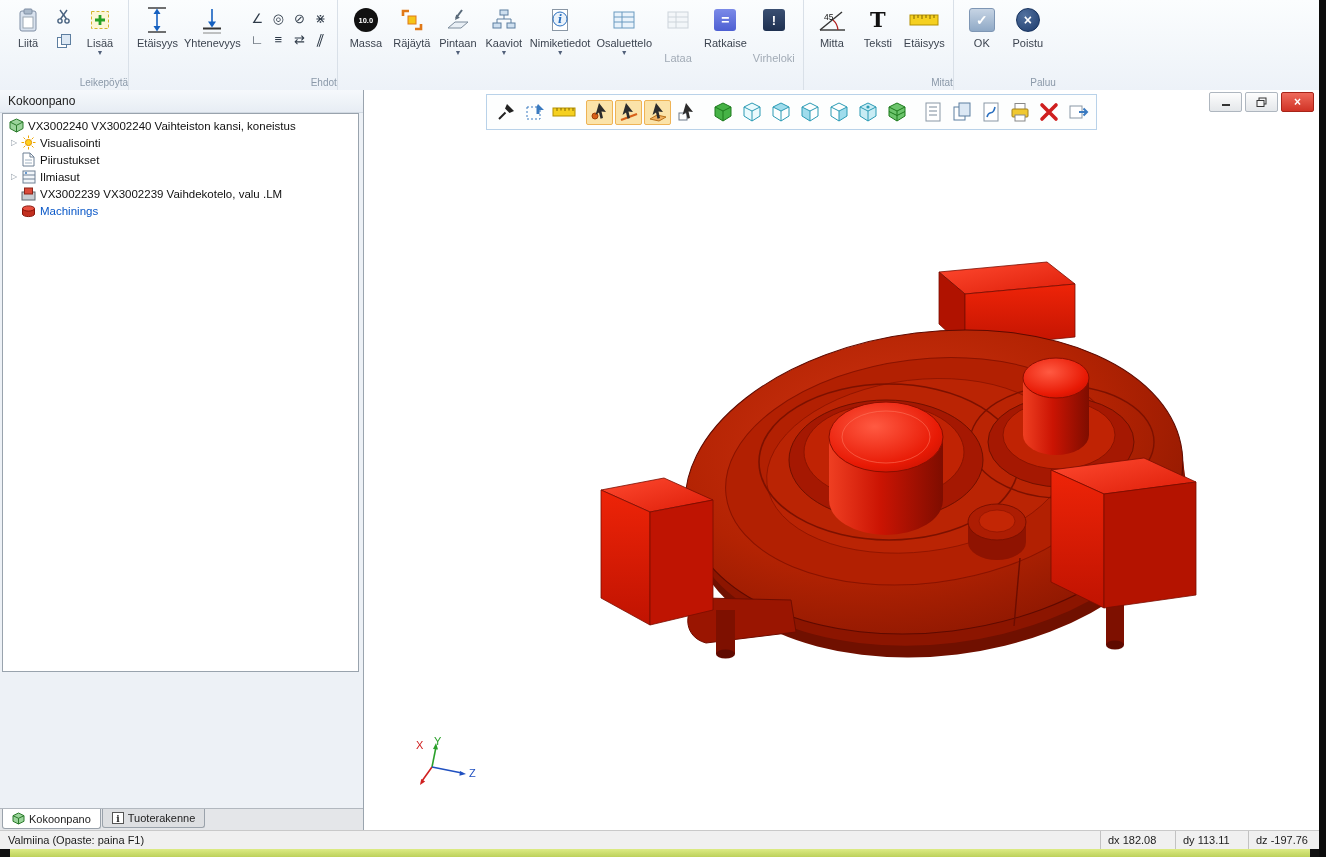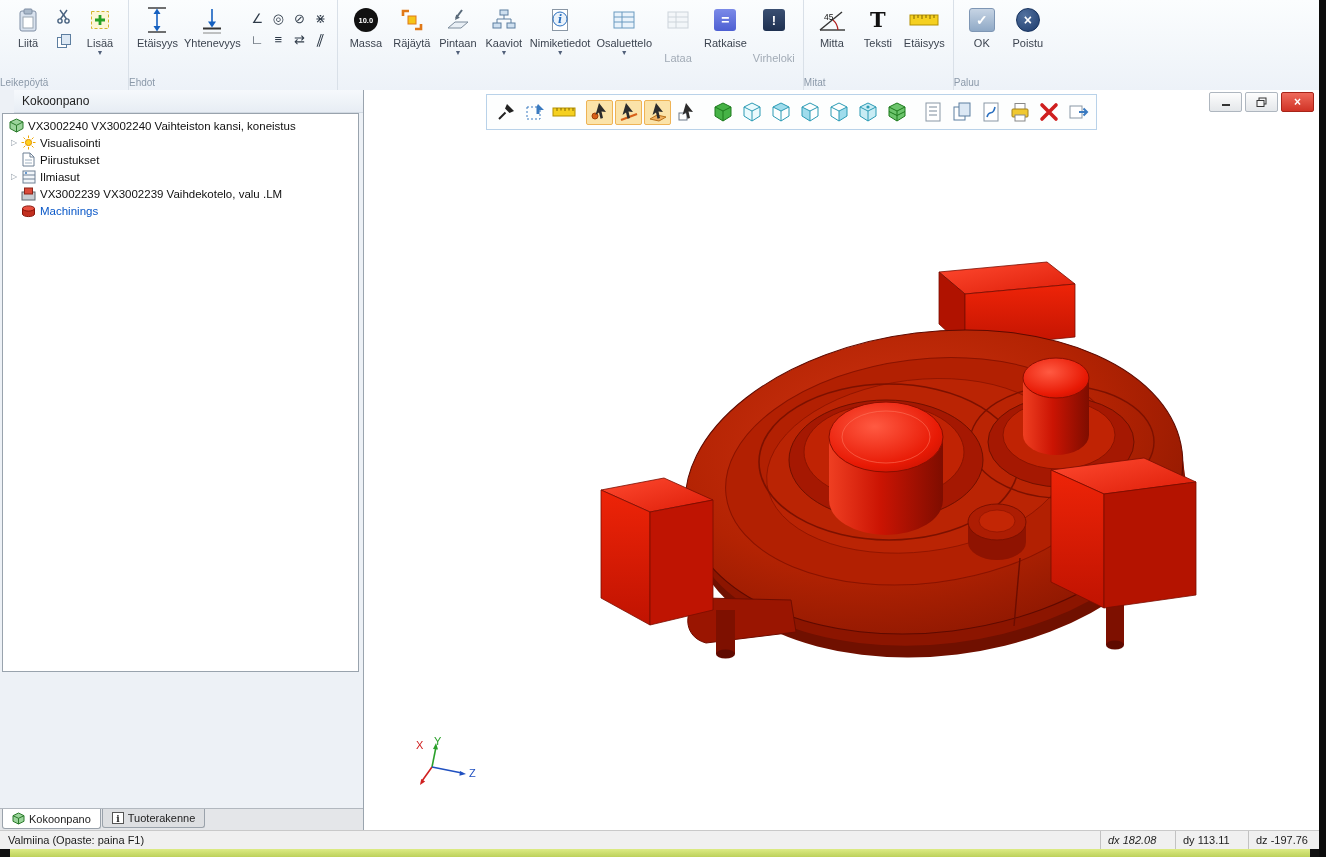--- a/index.html
+++ b/index.html
@@ -5,21 +5,21 @@
   html,body { margin:0; padding:0; background:#000; }
   #app { position:relative; width:1326px; height:857px; background:#fff;
          font-family:"Liberation Sans", sans-serif; overflow:hidden; }
 
   
   #ribbon { position:absolute; left:0; top:0; width:1319px; height:90px;
             background:linear-gradient(#fbfdfe,#edf2f8); border-bottom:1px solid #ccd5df;
             display:flex; align-items:stretch; }
   .rgroup { position:relative; border-right:1px solid #d9e0e8; padding:3px 5px 16px 5px;
             display:flex; align-items:flex-start; }
-  .glabel { position:absolute; bottom:2px; left:0; width:100%; text-align:left;
+  .glabel { position:absolute; bottom:2px; left:0; width:100%; text-align:right;
             font-size:10px; color:#8b99a9; }
   .rbtn { display:flex; flex-direction:column; align-items:center; min-width:40px;
           padding:2px 3px 0 3px; border-radius:3px; color:#3c4450; font-size:11px; cursor:default; }
   .rbtn .ric { height:30px; display:flex; align-items:center; justify-content:center; margin-bottom:2px; }
   .rbtn .rlabel { line-height:12px; white-space:nowrap; }
   .caret { font-size:7px; color:#51607a; line-height:7px; }
   .dim { opacity:.45; }
   .dimtext { color:#a2abb6 !important;margin-top:15px; }
   .smallcol { display:flex; flex-direction:column; gap:3px; padding:2px 2px; }
   .sbtn { width:22px; height:22px; display:flex; align-items:center; justify-content:center; border-radius:2px; }
@@ -36,21 +36,21 @@
   .err-ic { background:linear-gradient(#3a4f72,#1e3050); font-size:13px; }
   .ok-ic { width:24px; height:22px; border-radius:3px; border:1px solid #7e96b4;
            background:linear-gradient(#c6d4e4,#8fa9c6); color:#fff; font-size:14px; font-weight:bold;
            display:flex; align-items:center; justify-content:center; }
   .exit-ic { width:22px; height:22px; border-radius:50%; border:1px solid #16325e;
              background:radial-gradient(circle at 35% 30%, #52719f, #1c3a6b); color:#fff;
              font-size:14px; font-weight:bold; display:flex; align-items:center; justify-content:center; }
   .t-ic { font-family:"DejaVu Serif", serif; font-size:21px; font-weight:bold; color:#111; line-height:22px; }
 
   
-  #sidebar { position:absolute; left:0; top:90px; width:363px; height:740px; background:#edf1f6;padding-left:14px; }
+  #sidebar { position:absolute; left:0; top:90px; width:363px; height:740px; background:#edf1f6; }
   .sb-header { height:22px; line-height:22px; padding-left:8px; font-size:12px; color:#222;
                background:linear-gradient(#f6f9fc,#e7edf4); border-bottom:1px solid #d2dae3; }
   .tree-box { position:absolute; left:2px; top:23px; width:357px; height:559px; background:#fff;
               border:1px solid #99a3ad; box-sizing:border-box; overflow:hidden; padding-top:3px; }
   .titem { display:flex; align-items:center; height:17px; font-size:11.5px; color:#101010; padding-left:5px; }
   .titem .exp { width:12px; font-size:8px; color:#8f9aa5; text-align:center; flex:0 0 12px; }
   .titem .noexp { flex:0 0 12px; }
   .titem .tico { display:flex; align-items:center; justify-content:center; width:17px; flex:0 0 17px; }
   .titem .tlabel { margin-left:3px; white-space:nowrap; }
   .titem .tlabel.link { color:#0a58c8; }
@@ -82,21 +82,21 @@
                 font-weight:bold; font-size:12px; }
   .axes { position:absolute; left:22px; top:645px; }
   .model { position:absolute; left:0; top:0; }
 
   
   #statusbar { position:absolute; left:0; top:830px; width:1319px; height:19px; background:#f0f0f0;
                border-top:1px solid #c9c9c9; font-size:11px; color:#1c1c1c; }
   .st-msg { position:absolute; left:8px; top:3px; }
   .st-cell { position:absolute; top:0; height:19px; line-height:19px; padding-left:7px;
              border-left:1px solid #c2c2c2; box-sizing:border-box; white-space:nowrap; overflow:hidden; }
-  #cell-dx { left:1100px; width:75px;font-style:italic; }
+  #cell-dx { left:1100px; width:75px; }
   #cell-dy { left:1175px; width:73px; }
   #cell-dz { left:1248px; width:71px; }
 
   
   #right-edge { position:absolute; right:0; top:0; width:7px; height:857px; background:#0c0c0c; }
   #bottom-bar { position:absolute; left:0; top:849px; width:1326px; height:8px; background:#111; }
   #bottom-bar .green { position:absolute; left:10px; right:16px; top:0; height:8px;
                        background:linear-gradient(#dceb84,#bdd15a); }
 </style>
 </head>

